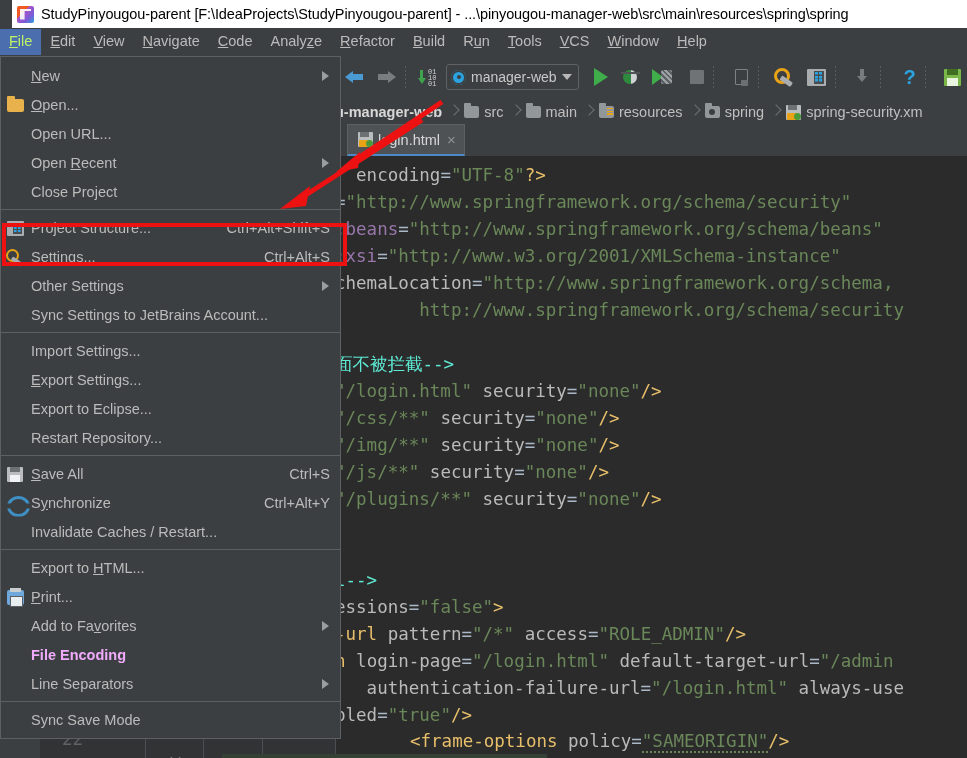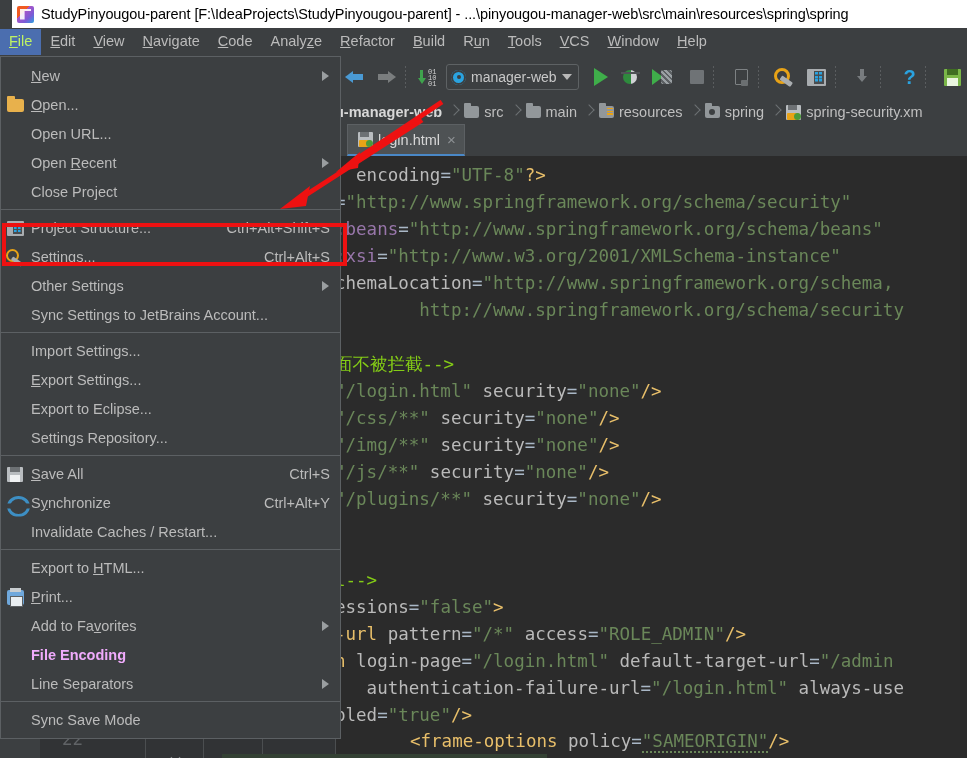--- a/index.html
+++ b/index.html
@@ -165,21 +165,21 @@
   #editor .code{
     position:absolute;left:0;top:6px;width:1700px;
     font-family:"DejaVu Sans Mono","Liberation Mono",monospace;
     font-size:17.5px;line-height:27px;white-space:pre;color:#a9b7c6;
   }
   .cl{height:27px;}
   .tk-tag{color:#e8bf6a;}
   .tk-attr{color:#bababa;}
   .tk-str{color:#6a8759;}
   .tk-ns{color:#9876aa;}
-  .tk-cmt{color:#84cc16;}
+  .tk-cmt{color:#5eead4;}
   .tk-plain{color:#a9b7c6;}
   .tk-punc{color:#a9b7c6;}
   .sq{border-bottom:2px dotted #6a8759;}
 
   
   #bottomstrip{
     position:absolute;left:0;top:726px;width:967px;height:32px;background:#2b2b2b;overflow:hidden;
   }
   #bottomstrip .gutter{
     position:absolute;left:40px;top:0;width:295px;height:32px;background:#313335;
@@ -446,21 +446,21 @@
     <div class="mi">
       <span class="mi-ico"></span>
       <span class="mi-label"><u>E</u>xport Settings...</span>
     </div>
     <div class="mi">
       <span class="mi-ico"></span>
       <span class="mi-label">Export to Eclipse...</span>
     </div>
     <div class="mi">
       <span class="mi-ico"></span>
-      <span class="mi-label">Settings Repository...</span>
+      <span class="mi-label">Restart Repository...</span>
     </div>
     <div class="msep"></div>
     <div class="mi">
       <span class="mi-ico">
         <span class="mic-save"></span>
       </span>
       <span class="mi-label"><u>S</u>ave All</span>
       <span class="mi-accel">Ctrl+S</span>
     </div>
     <div class="mi">

